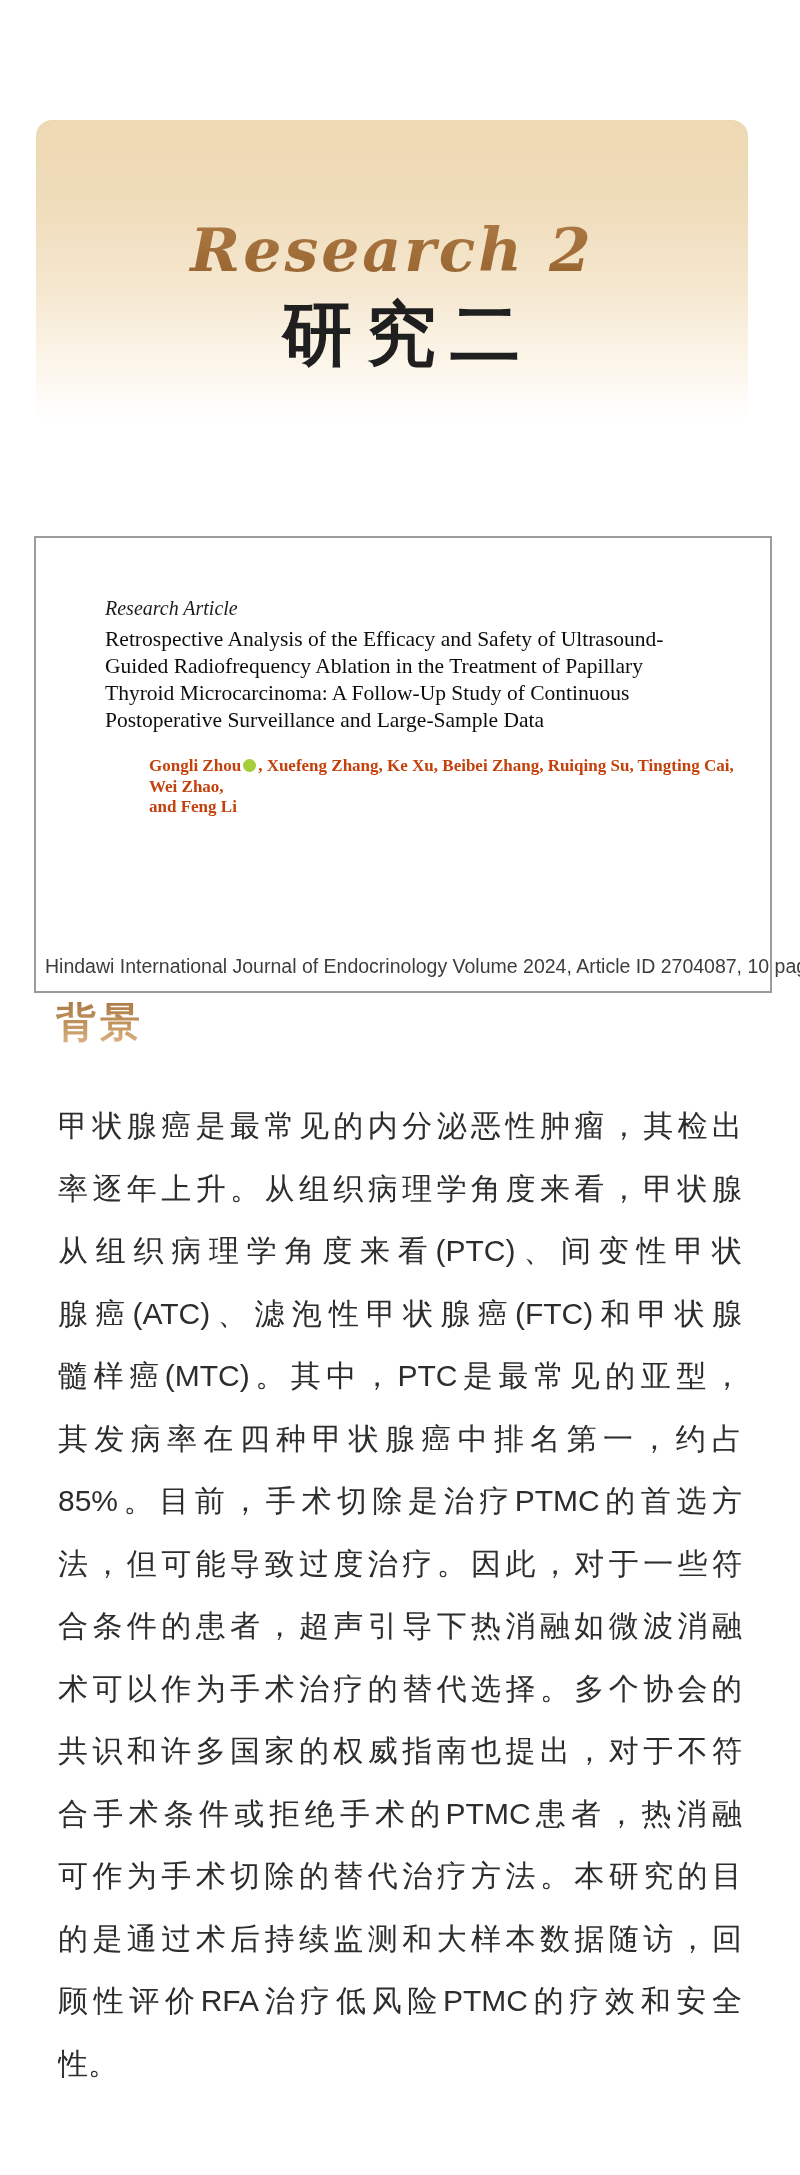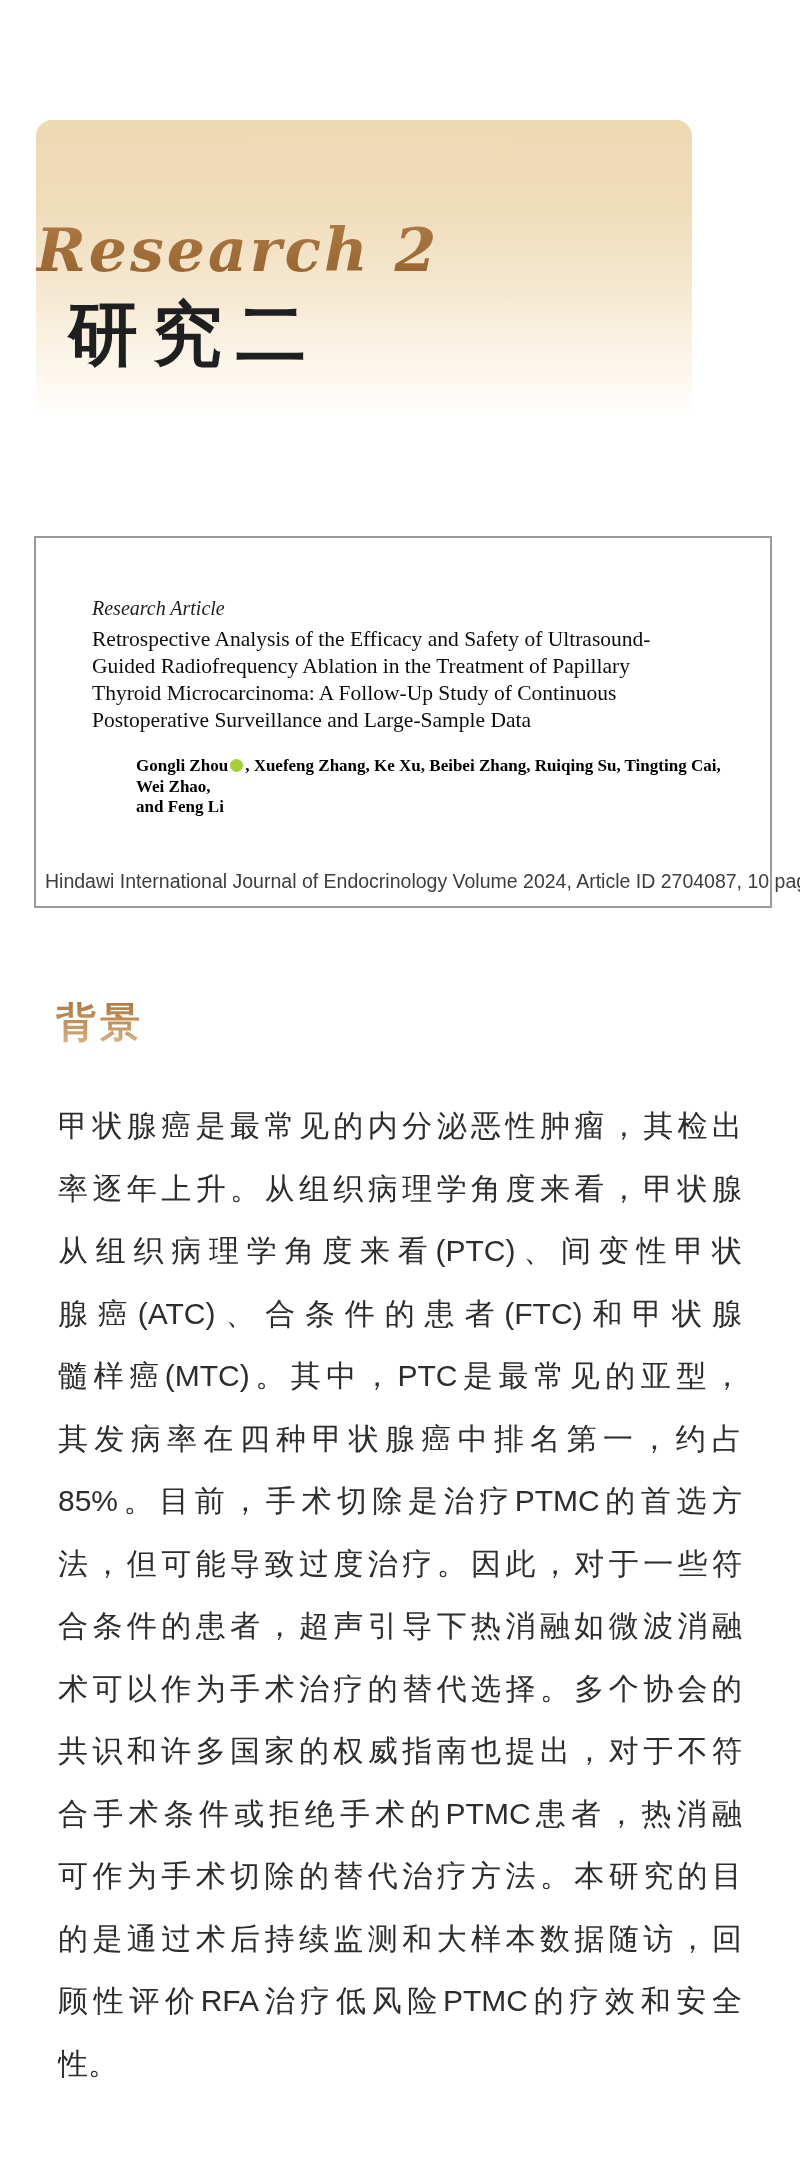--- a/index.html
+++ b/index.html
@@ -10,26 +10,26 @@
     background: #ffffff;
     overflow: hidden;
     font-family: "Liberation Sans", sans-serif;
   }
 
   
   .header-card {
     position: absolute;
     top: 120px;
     left: 36px;
-    width: 656px;
+    width: 712px;
     height: 300px;
     border-radius: 16px 16px 0 0;
     background: linear-gradient(180deg,
       #eed9b3 0%, #efdcba 28%, #f5e7cf 55%, #fbf4e7 78%, #ffffff 100%);
-    text-align: left;
+    text-align: center;
   }
   .title-en {
     padding-top: 96px;
     font-family: "DejaVu Serif", "Liberation Serif", serif;
     font-style: italic;
     font-weight: 700;
     font-size: 60px;
     line-height: 1.15;
     letter-spacing: 3px;
     color: #a5713f;
@@ -51,25 +51,25 @@
       -webkit-text-fill-color: transparent;
     }
   }
 
   
   .paper-card {
     position: absolute;
     top: 536px;
     left: 34px;
     width: 738px;
-    height: 372px;
+    height: 457px;
     box-sizing: border-box;
     border: 2px solid #9b9b9b;
     background: #ffffff;
-    padding: 58px 20px 16px 20px;
+    padding: 58px 20px 16px 33px;
     font-family: "Liberation Serif", serif;
     color: #141414;
   }
   .paper-label {
     margin-left: 36px;
     font-style: italic;
     font-size: 20px;
     line-height: 24px;
     color: #1c1c1c;
   }
@@ -80,21 +80,21 @@
     font-size: 21.5px;
     line-height: 27px;
     color: #0d0d0d;
   }
   .paper-authors {
     margin-left: 80px;
     margin-top: 22px;
     font-weight: 700;
     font-size: 17px;
     line-height: 20.5px;
-    color: #000000;
+    color: #c2410c;
   }
   .orcid-dot {
     display: inline-block;
     width: 13px;
     height: 13px;
     border-radius: 50%;
     background: #a6ce39;
     margin: 0 2px;
     vertical-align: -1px;
   }
@@ -172,21 +172,21 @@
   </div>
   <div class="journal-line">Hindawi International Journal of Endocrinology Volume 2024, Article ID 2704087, 10 pages | IF：2.8</div>
 </div>
 
 <div class="section-heading">背景</div>
 
 <div class="body-paragraph">
   <div class="body-line">甲状腺癌是最常见的内分泌恶性肿瘤，其检出</div>
   <div class="body-line">率逐年上升。从组织病理学角度来看，甲状腺</div>
   <div class="body-line">从组织病理学角度来看(PTC)、间变性甲状</div>
-  <div class="body-line">腺癌(ATC)、合条件的患者(FTC)和甲状腺</div>
+  <div class="body-line">腺癌(ATC)、滤泡性甲状腺癌(FTC)和甲状腺</div>
   <div class="body-line">髓样癌(MTC)。其中，PTC是最常见的亚型，</div>
   <div class="body-line">其发病率在四种甲状腺癌中排名第一，约占</div>
   <div class="body-line">85%。目前，手术切除是治疗PTMC的首选方</div>
   <div class="body-line">法，但可能导致过度治疗。因此，对于一些符</div>
   <div class="body-line">合条件的患者，超声引导下热消融如微波消融</div>
   <div class="body-line">术可以作为手术治疗的替代选择。多个协会的</div>
   <div class="body-line">共识和许多国家的权威指南也提出，对于不符</div>
   <div class="body-line">合手术条件或拒绝手术的PTMC患者，热消融</div>
   <div class="body-line">可作为手术切除的替代治疗方法。本研究的目</div>
   <div class="body-line">的是通过术后持续监测和大样本数据随访，回</div>

